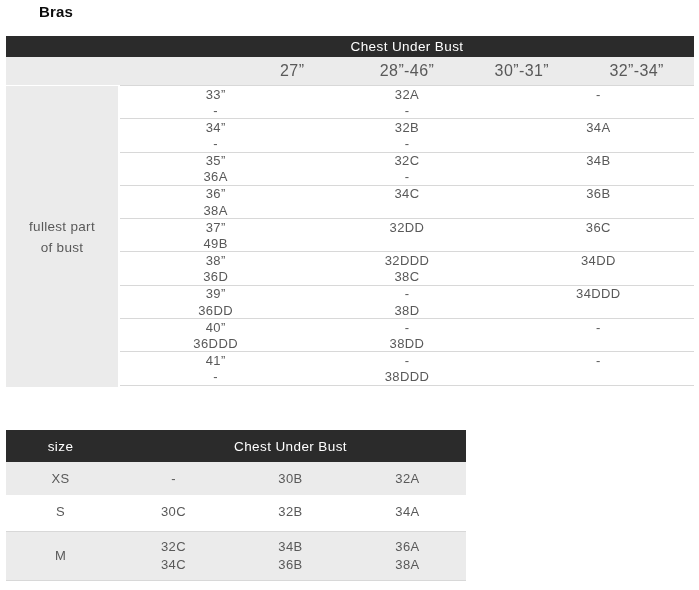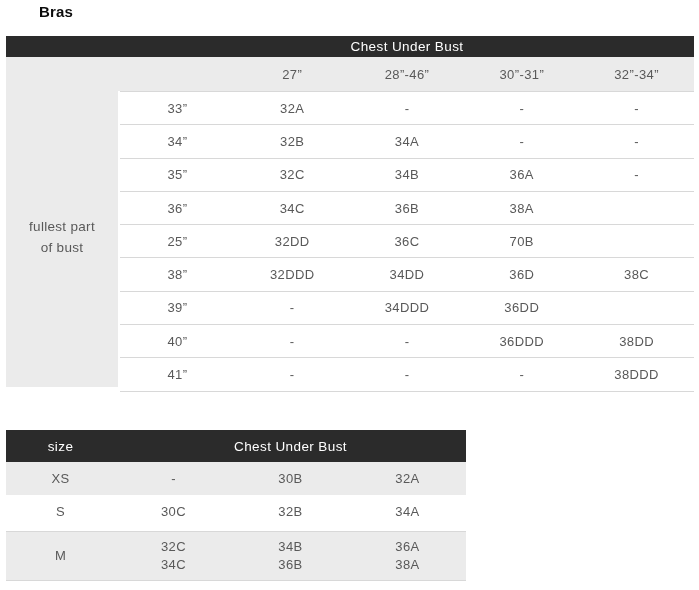--- a/index.html
+++ b/index.html
@@ -13,33 +13,33 @@
   }
 
   
   .band-table{position:absolute;left:6px;top:36px;width:688px;}
   .bt-header{
     height:21px;background:#2b2b2b;color:#ffffff;font-size:13.5px;letter-spacing:.4px;
     display:flex;align-items:center;justify-content:center;
     padding-left:114px;box-sizing:border-box;
   }
   .bt-colheads{
-    height:34px;background:#ebebeb;display:grid;
+    height:28px;background:#ebebeb;display:grid;
     grid-template-columns:114px repeat(5,1fr);
     align-items:center;text-align:center;
-    color:#595959;font-size:13px;letter-spacing:.4px;
+    color:#595959;font-size:16px;letter-spacing:.4px;
   }
   .bt-sidepanel{
     position:absolute;left:0;top:50px;width:112px;height:301px;background:#ebebeb;
     display:flex;align-items:center;justify-content:center;text-align:center;
     color:#595959;font-size:13.5px;line-height:21px;white-space:pre-line;letter-spacing:.3px;
   }
   .bt-body{margin-left:114px;border-bottom:1px solid #d8d8d8;}
   .bt-row{
-    display:grid;grid-template-columns:repeat(5,1fr);
+    display:grid;grid-template-columns:repeat(3,1fr);
     height:33.3px;box-sizing:border-box;border-top:1px solid #d8d8d8;
     align-items:center;text-align:center;background:#ffffff;
     color:#595959;font-size:13px;letter-spacing:.4px;
   }
 
   
   .size-table{position:absolute;left:6px;top:430px;width:460px;}
   .st-header{
     height:32px;background:#2b2b2b;color:#ffffff;font-size:13.5px;letter-spacing:.4px;
     display:grid;grid-template-columns:109px 1fr;align-items:center;text-align:center;
@@ -99,37 +99,38 @@
         <div class="cell">36A</div>
         <div class="cell">-</div>
       </div>
       <div class="bt-row">
         <div class="cell">36”</div>
         <div class="cell">34C</div>
         <div class="cell">36B</div>
         <div class="cell">38A</div>
       </div>
       <div class="bt-row">
-        <div class="cell">25”</div>
+        <div class="cell">37”</div>
         <div class="cell">32DD</div>
         <div class="cell">36C</div>
-        <div class="cell">70B</div>
+        <div class="cell">49B</div>
       </div>
       <div class="bt-row">
         <div class="cell">38”</div>
         <div class="cell">32DDD</div>
         <div class="cell">34DD</div>
         <div class="cell">36D</div>
         <div class="cell">38C</div>
       </div>
       <div class="bt-row">
         <div class="cell">39”</div>
         <div class="cell">-</div>
         <div class="cell">34DDD</div>
         <div class="cell">36DD</div>
+        <div class="cell">38D</div>
       </div>
       <div class="bt-row">
         <div class="cell">40”</div>
         <div class="cell">-</div>
         <div class="cell">-</div>
         <div class="cell">36DDD</div>
         <div class="cell">38DD</div>
       </div>
       <div class="bt-row">
         <div class="cell">41”</div>

